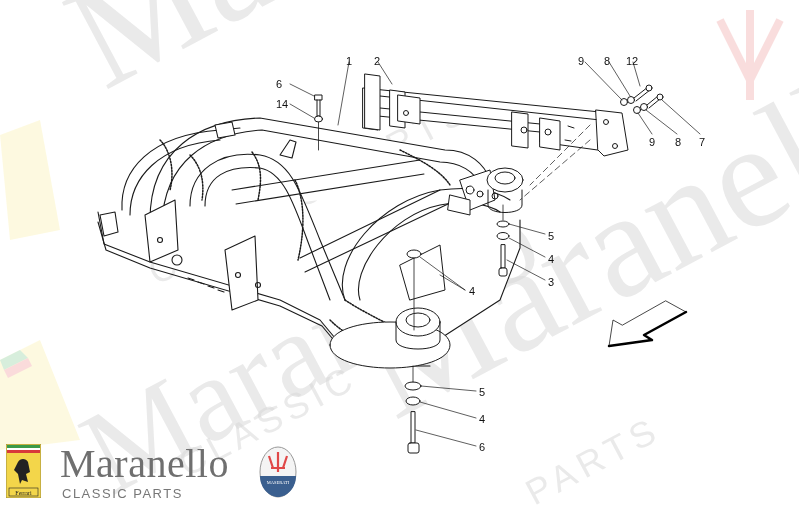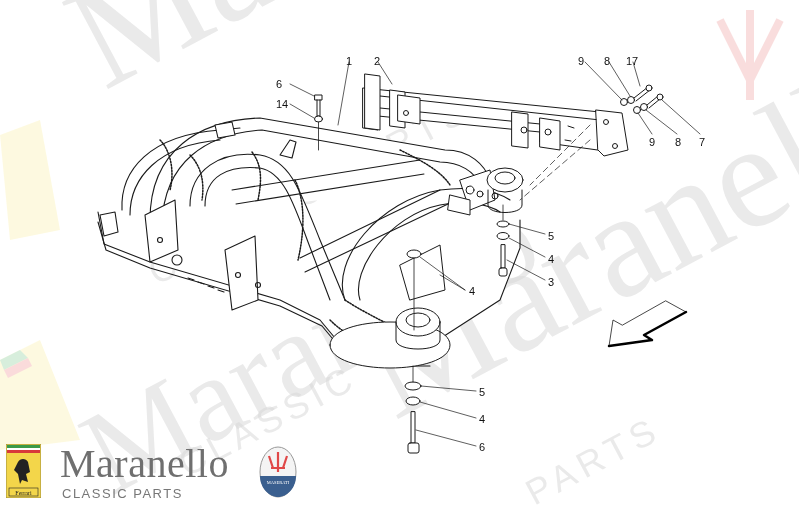--- a/index.html
+++ b/index.html
@@ -187,21 +187,21 @@
       <path d="M686,312 L644,335 L652,340 L609,346" stroke="#000" stroke-width="2.5"></path>
     </g>
   </svg>
 
   <span class="callout" style="left:346px;top:56px">1</span>
   <span class="callout" style="left:374px;top:56px">2</span>
   <span class="callout" style="left:276px;top:79px">6</span>
   <span class="callout" style="left:276px;top:99px">14</span>
   <span class="callout" style="left:578px;top:56px">9</span>
   <span class="callout" style="left:604px;top:56px">8</span>
-  <span class="callout" style="left:626px;top:56px">17</span>
+  <span class="callout" style="left:626px;top:56px">12</span>
   <span class="callout" style="left:649px;top:137px">9</span>
   <span class="callout" style="left:675px;top:137px">8</span>
   <span class="callout" style="left:699px;top:137px">7</span>
   <span class="callout" style="left:548px;top:231px">5</span>
   <span class="callout" style="left:548px;top:254px">4</span>
   <span class="callout" style="left:548px;top:277px">3</span>
   <span class="callout" style="left:469px;top:286px">4</span>
   <span class="callout" style="left:479px;top:387px">5</span>
   <span class="callout" style="left:479px;top:414px">4</span>
   <span class="callout" style="left:479px;top:442px">6</span>

